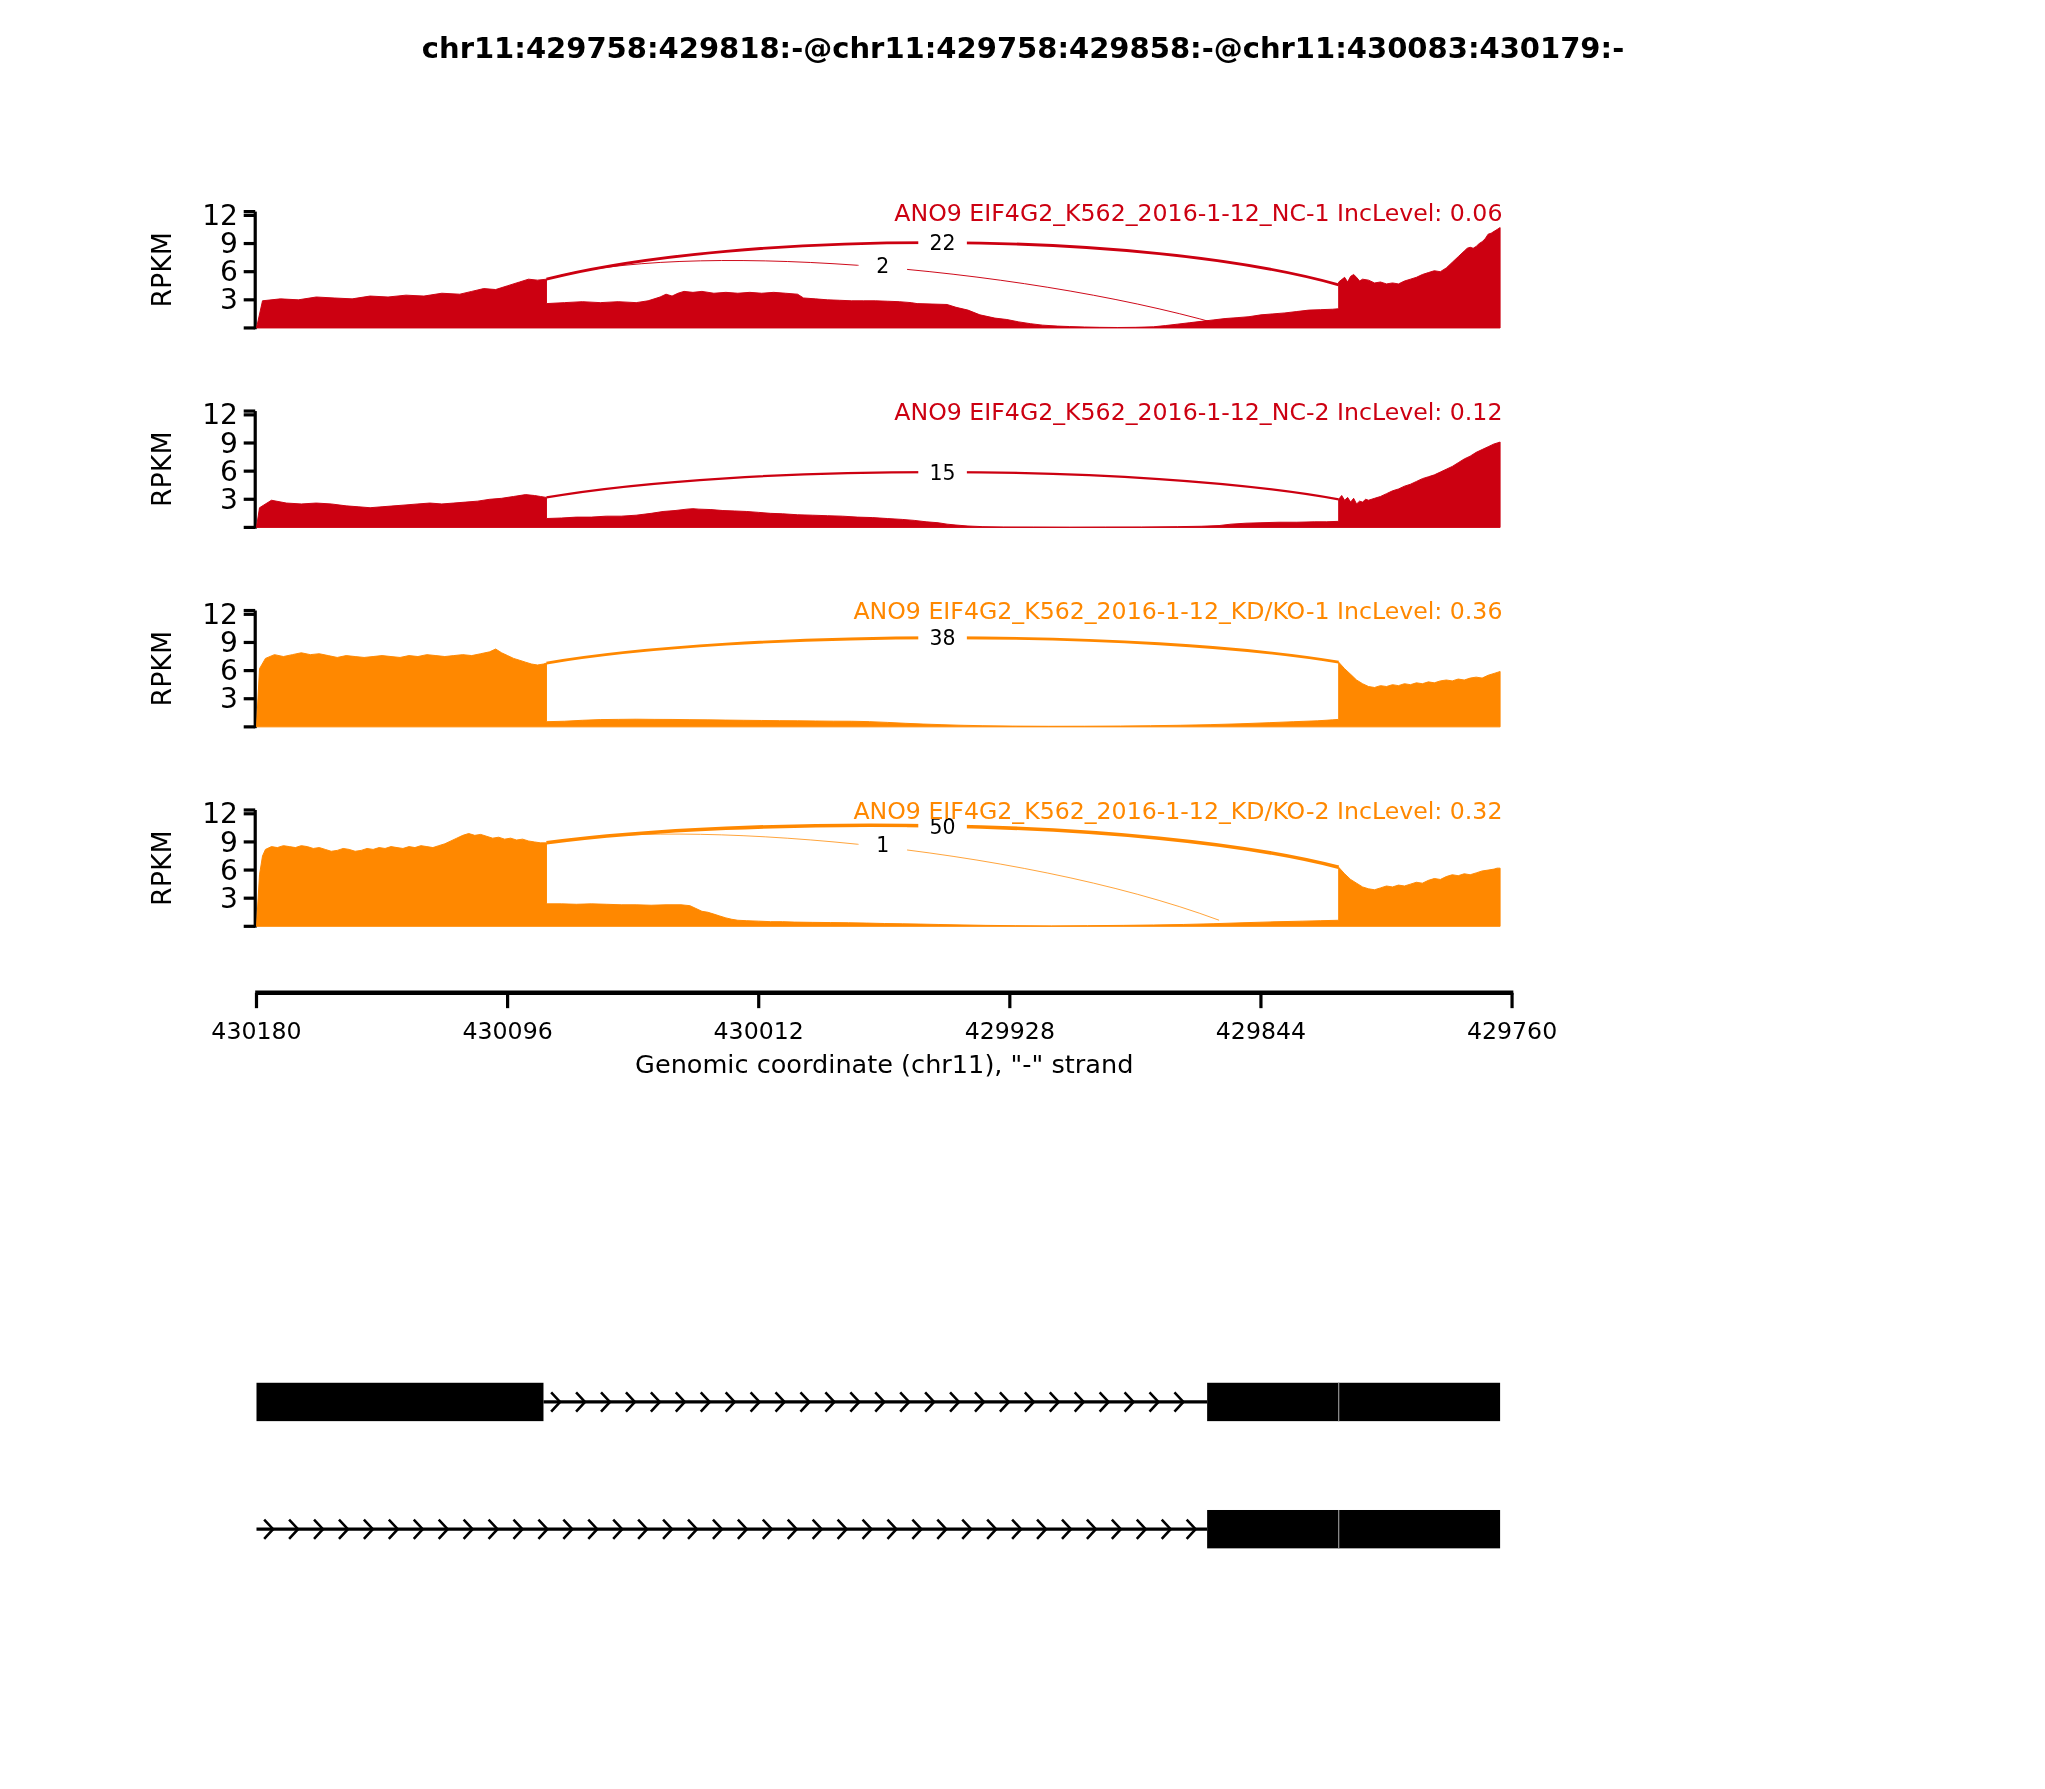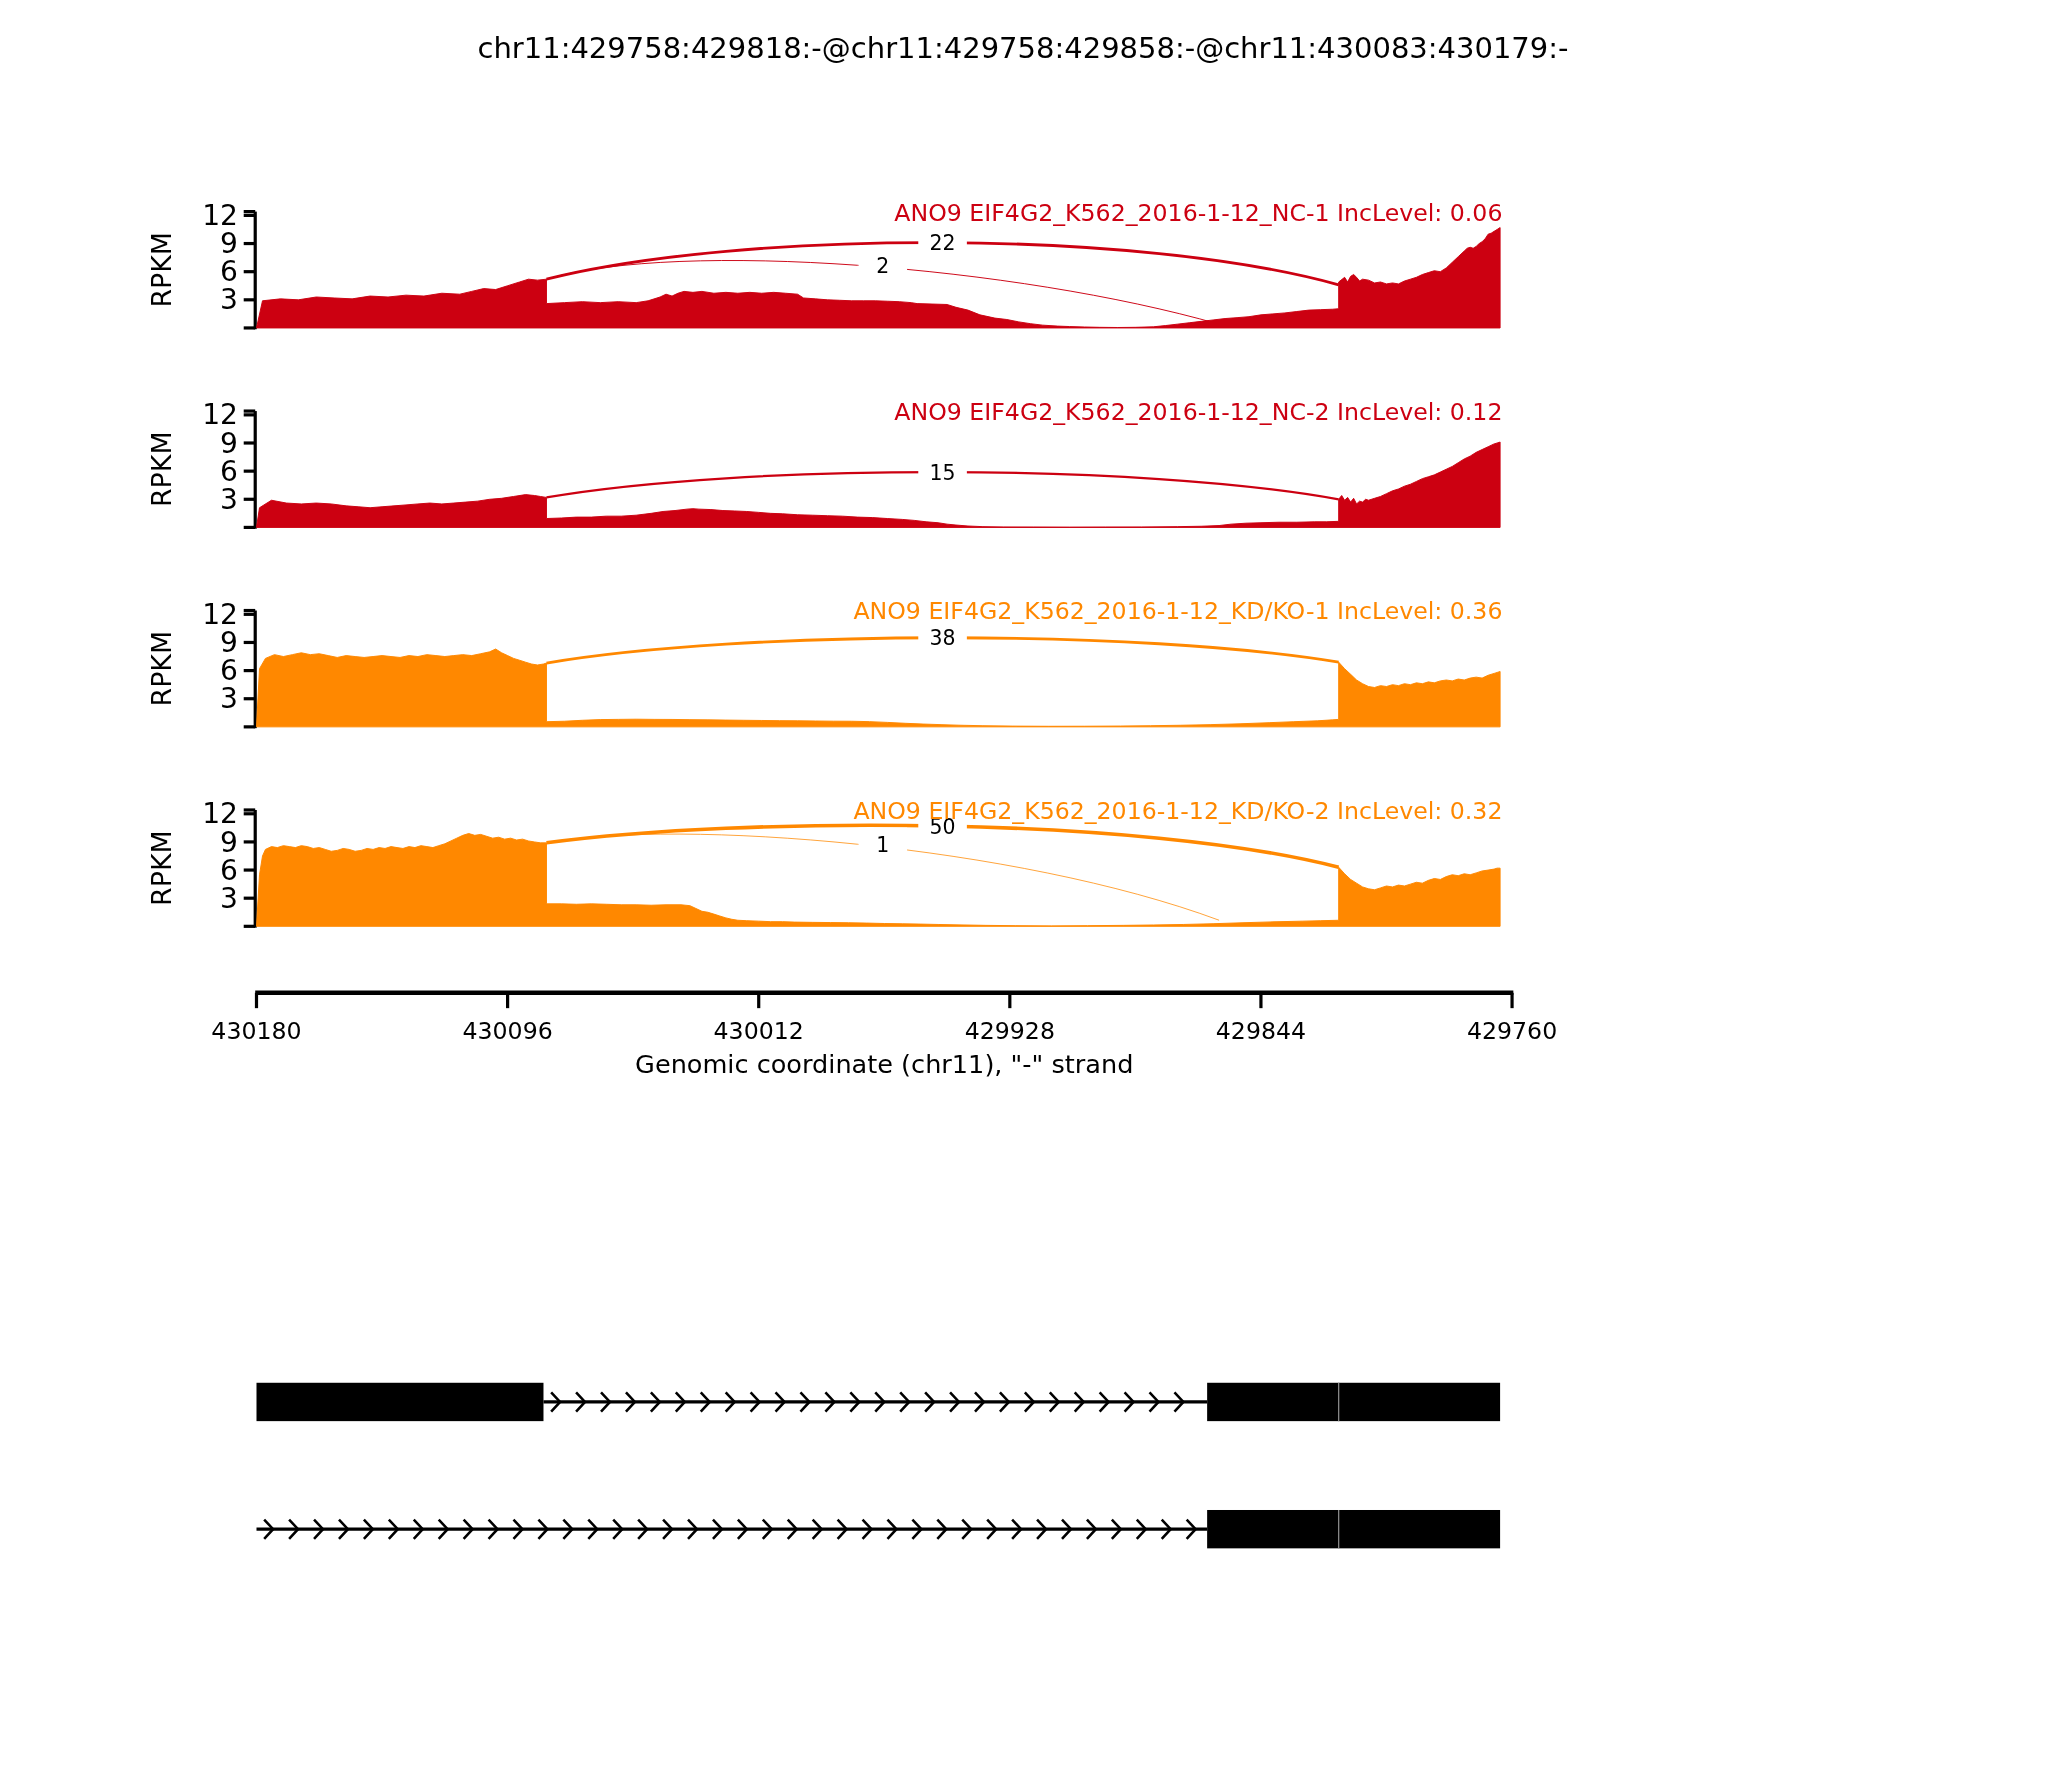--- a/index.html
+++ b/index.html
@@ -1,19 +1,19 @@
 <!DOCTYPE html>
 <html style="font-size:10.2px"><head>
 <meta charset="utf-8">
 <style>
   html,body{margin:0;padding:0;background:#fff;}
   .fig{position:relative;width:2046px;height:1790px;background:#ffffff;overflow:hidden;
        font-family:"DejaVu Sans","Liberation Sans",sans-serif;}
   .title{position:absolute;top:31px;left:0;width:2046px;text-align:center;
-         font-size:29px;color:#000;letter-spacing:0px;}
+         font-size:29px;color:#000;letter-spacing:0px;font-weight:bold;}
   svg text{font-family:"DejaVu Sans","Liberation Sans",sans-serif;}
 </style>
 </head>
 <body>
 
 <div class="fig">
   <div class="title">chr11:429758:429818:-@chr11:429758:429858:-@chr11:430083:430179:-</div>
   <svg id="plot" width="2046" height="1790" viewBox="0 0 3200 2800">
       <g>
         <line x1="399" y1="331" x2="399" y2="515" stroke="#000" stroke-width="5"></line>

